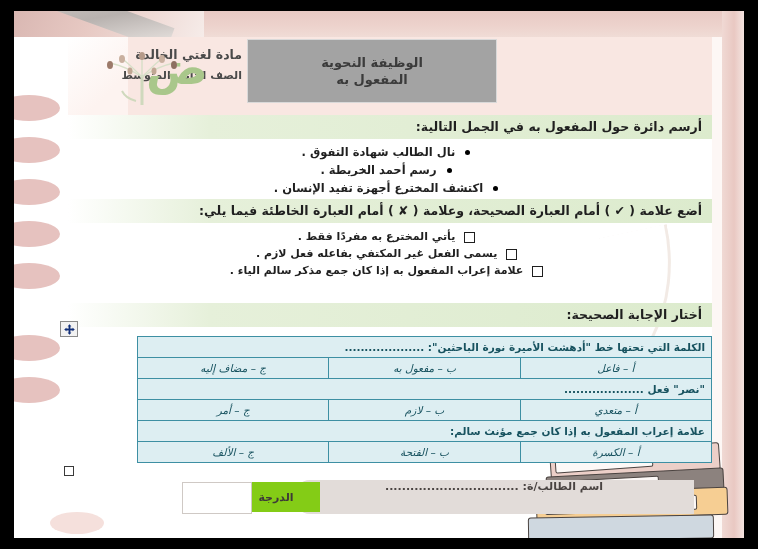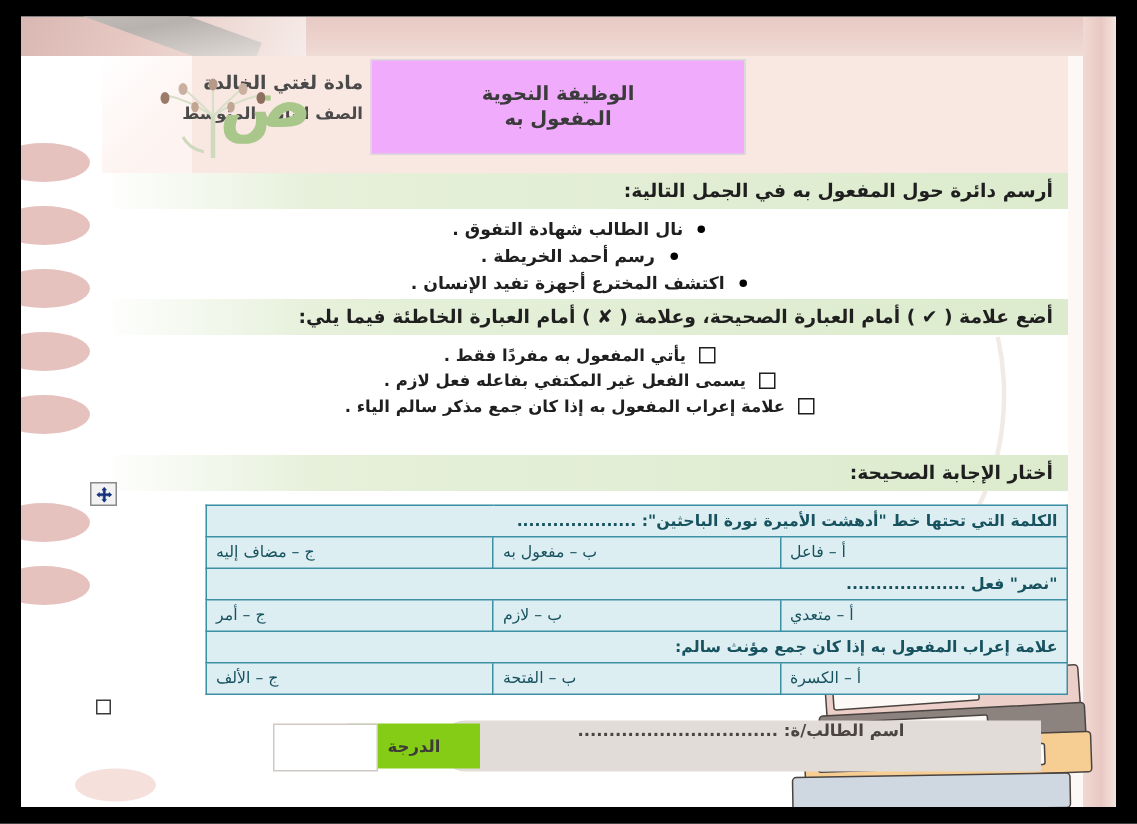--- a/index.html
+++ b/index.html
@@ -74,21 +74,21 @@
   .bookmark{position:absolute;right:58px;bottom:86px;width:13px;height:34px;background:#e5b9b2;border:1px solid #b6938d;}
   
   .content{
     position:absolute;left:54px;top:26px;right:32px;bottom:0;
   }
   .header-row{
     position:relative;height:78px;
   }
   .title-box{
     position:absolute;right:215px;top:2px;width:248px;height:62px;
-    background:#f0abfc;border:1px solid #d9d9d9;
+    background:#a3a3a3;border:1px solid #d9d9d9;
     display:flex;flex-direction:column;align-items:center;justify-content:center;
     gap:2px;
   }
   .title-line{
     font-size:13px;color:#3b3b3b;font-weight:bold;letter-spacing:1px;
   }
   .subject-box{
     position:absolute;right:470px;top:10px;width:185px;text-align:right;
   }
   .subject-line{font-size:12.5px;color:#4a4a4a;font-weight:bold;margin-bottom:7px;}
@@ -138,21 +138,21 @@
   }
   table.q{
     width:575px;margin:0 0 0 auto;border-collapse:collapse;
     background:#ddeef2;table-layout:fixed;
   }
   table.q td{
     border:1px solid #3d8fa3;font-size:10.5px;color:#17525f;
     padding:2.5px 6px;height:15px;
   }
   td.qrow{text-align:right;font-weight:bold;color:#123c47;font-size:11px;}
-  td.opt{text-align:left;}
+  td.opt{text-align:center;font-style:italic;}
   
   .footer{
     position:absolute;right:0;bottom:24px;width:470px;height:34px;
   }
   .name-bar{
     position:absolute;right:18px;top:0;width:400px;height:34px;
     background:#e2dcd9;border-radius:16px 0 0 16px;
     display:flex;align-items:flex-start;justify-content:center;
   }
   .name-bar span{font-size:11px;color:#4a4442;font-weight:bold;}
@@ -260,21 +260,21 @@
         <li>
           <span class="dot"></span>
           <span>اكتشف المخترع أجهزة تفيد الإنسان .</span>
         </li>
       </ul>
 
       <div class="sec-head" style="margin-top:4px">أضع علامة ( ✔ ) أمام العبارة الصحيحة، وعلامة ( ✘ ) أمام العبارة الخاطئة فيما يلي:</div>
       <ul class="stmts">
         <li>
           <span class="cb"></span>
-          <span>يأتي المفعول به مفردًا فقط .</span>
+          <span>يأتي المخترع به مفردًا فقط .</span>
         </li>
         <li>
           <span class="cb"></span>
           <span>يسمى الفعل غير المكتفي بفاعله فعل لازم .</span>
         </li>
         <li>
           <span class="cb"></span>
           <span>علامة إعراب المفعول به إذا كان جمع مذكر سالم الياء .</span>
         </li>
       </ul>

